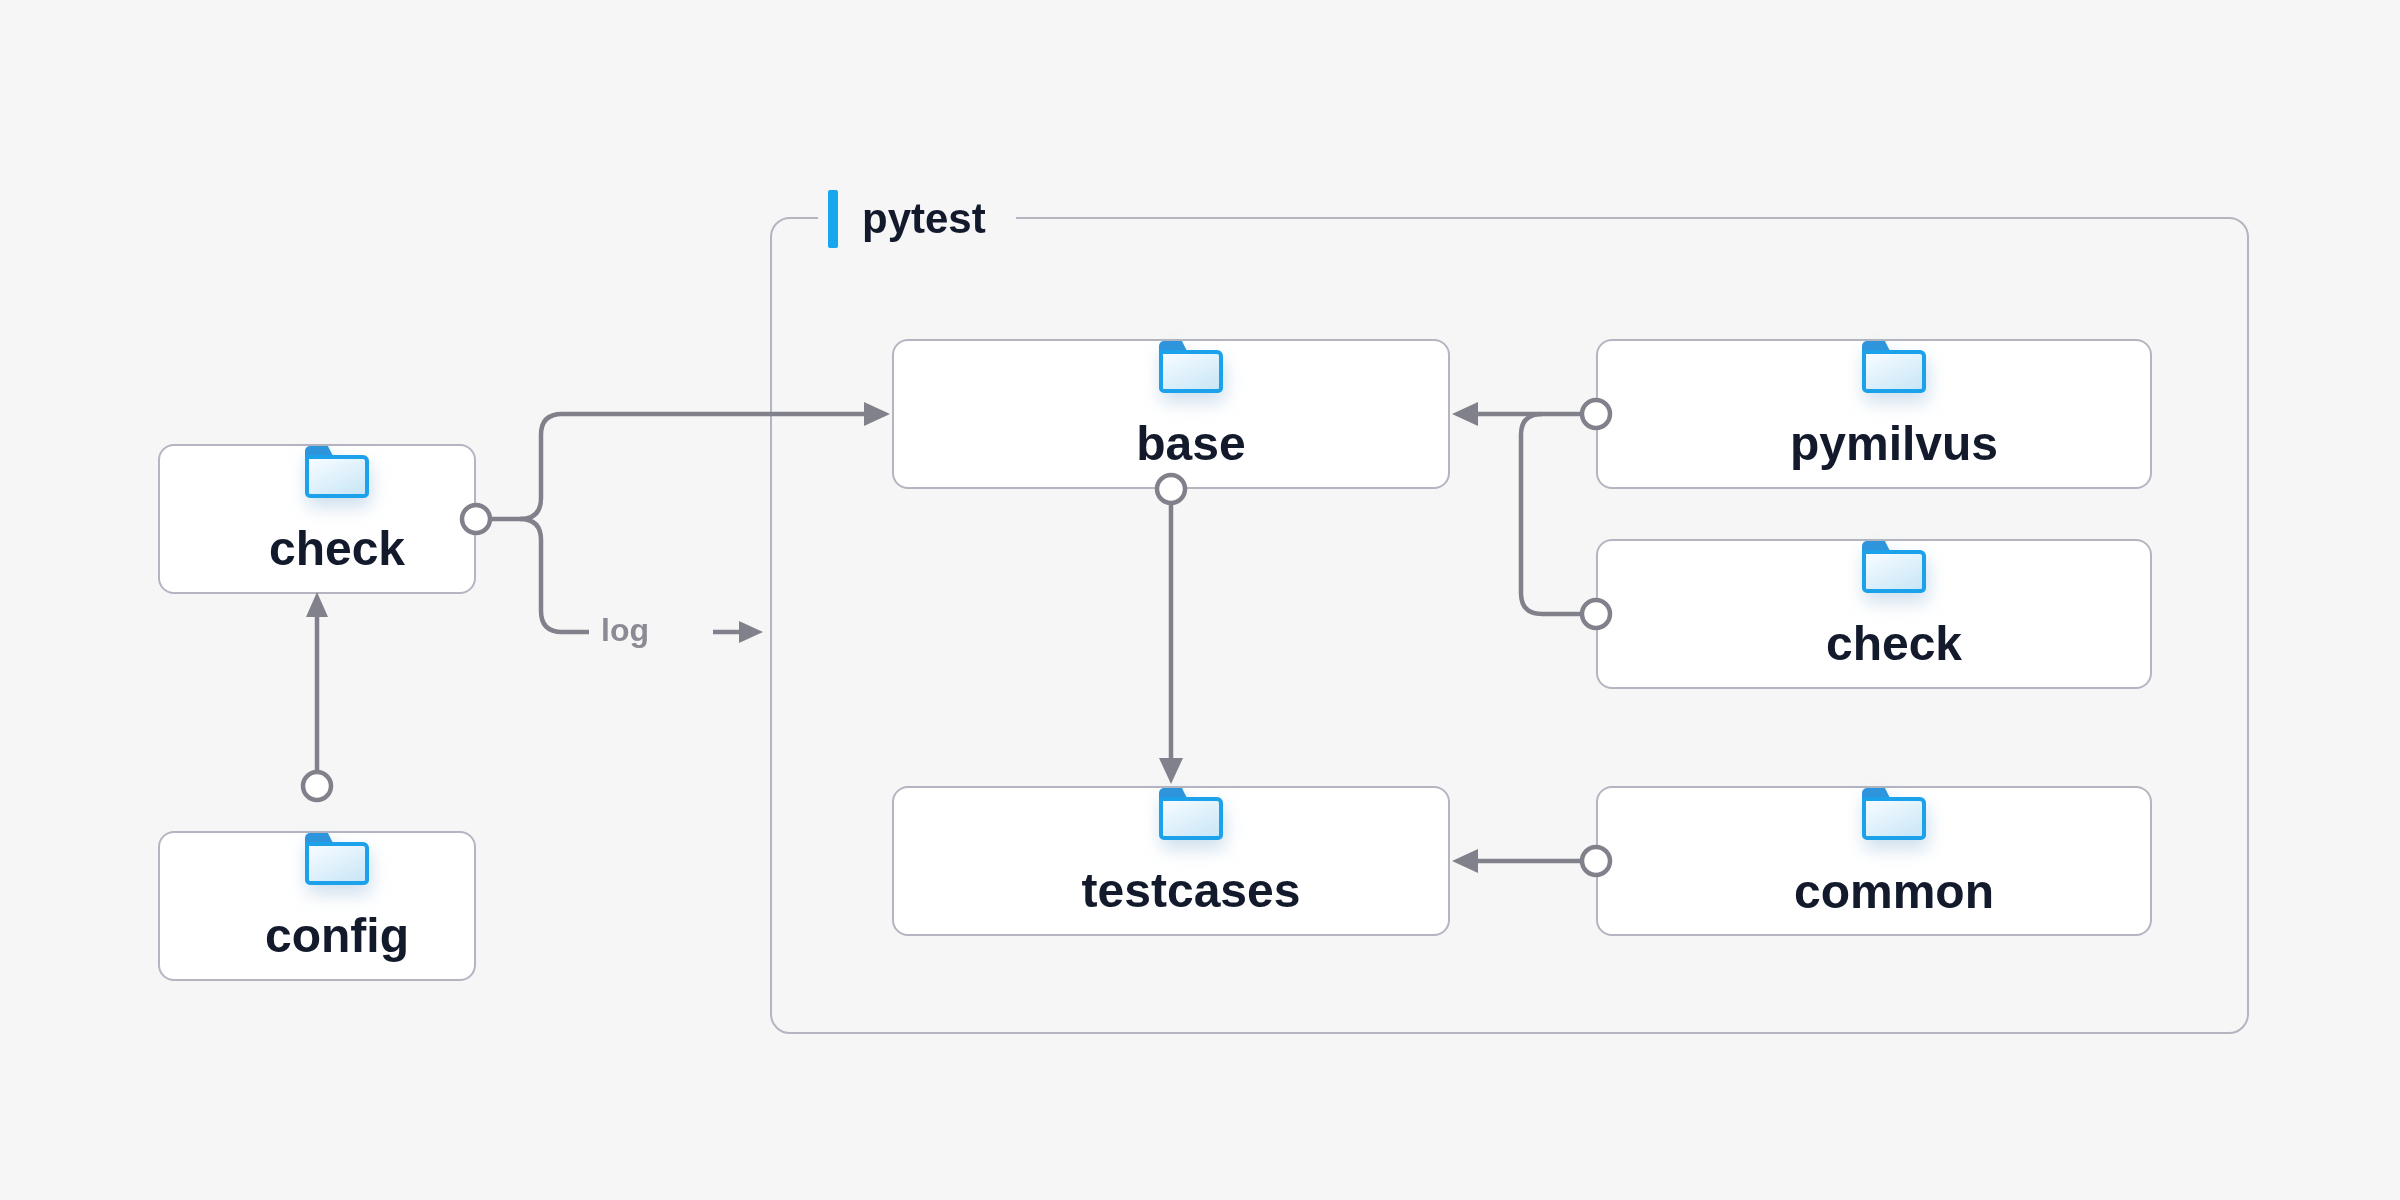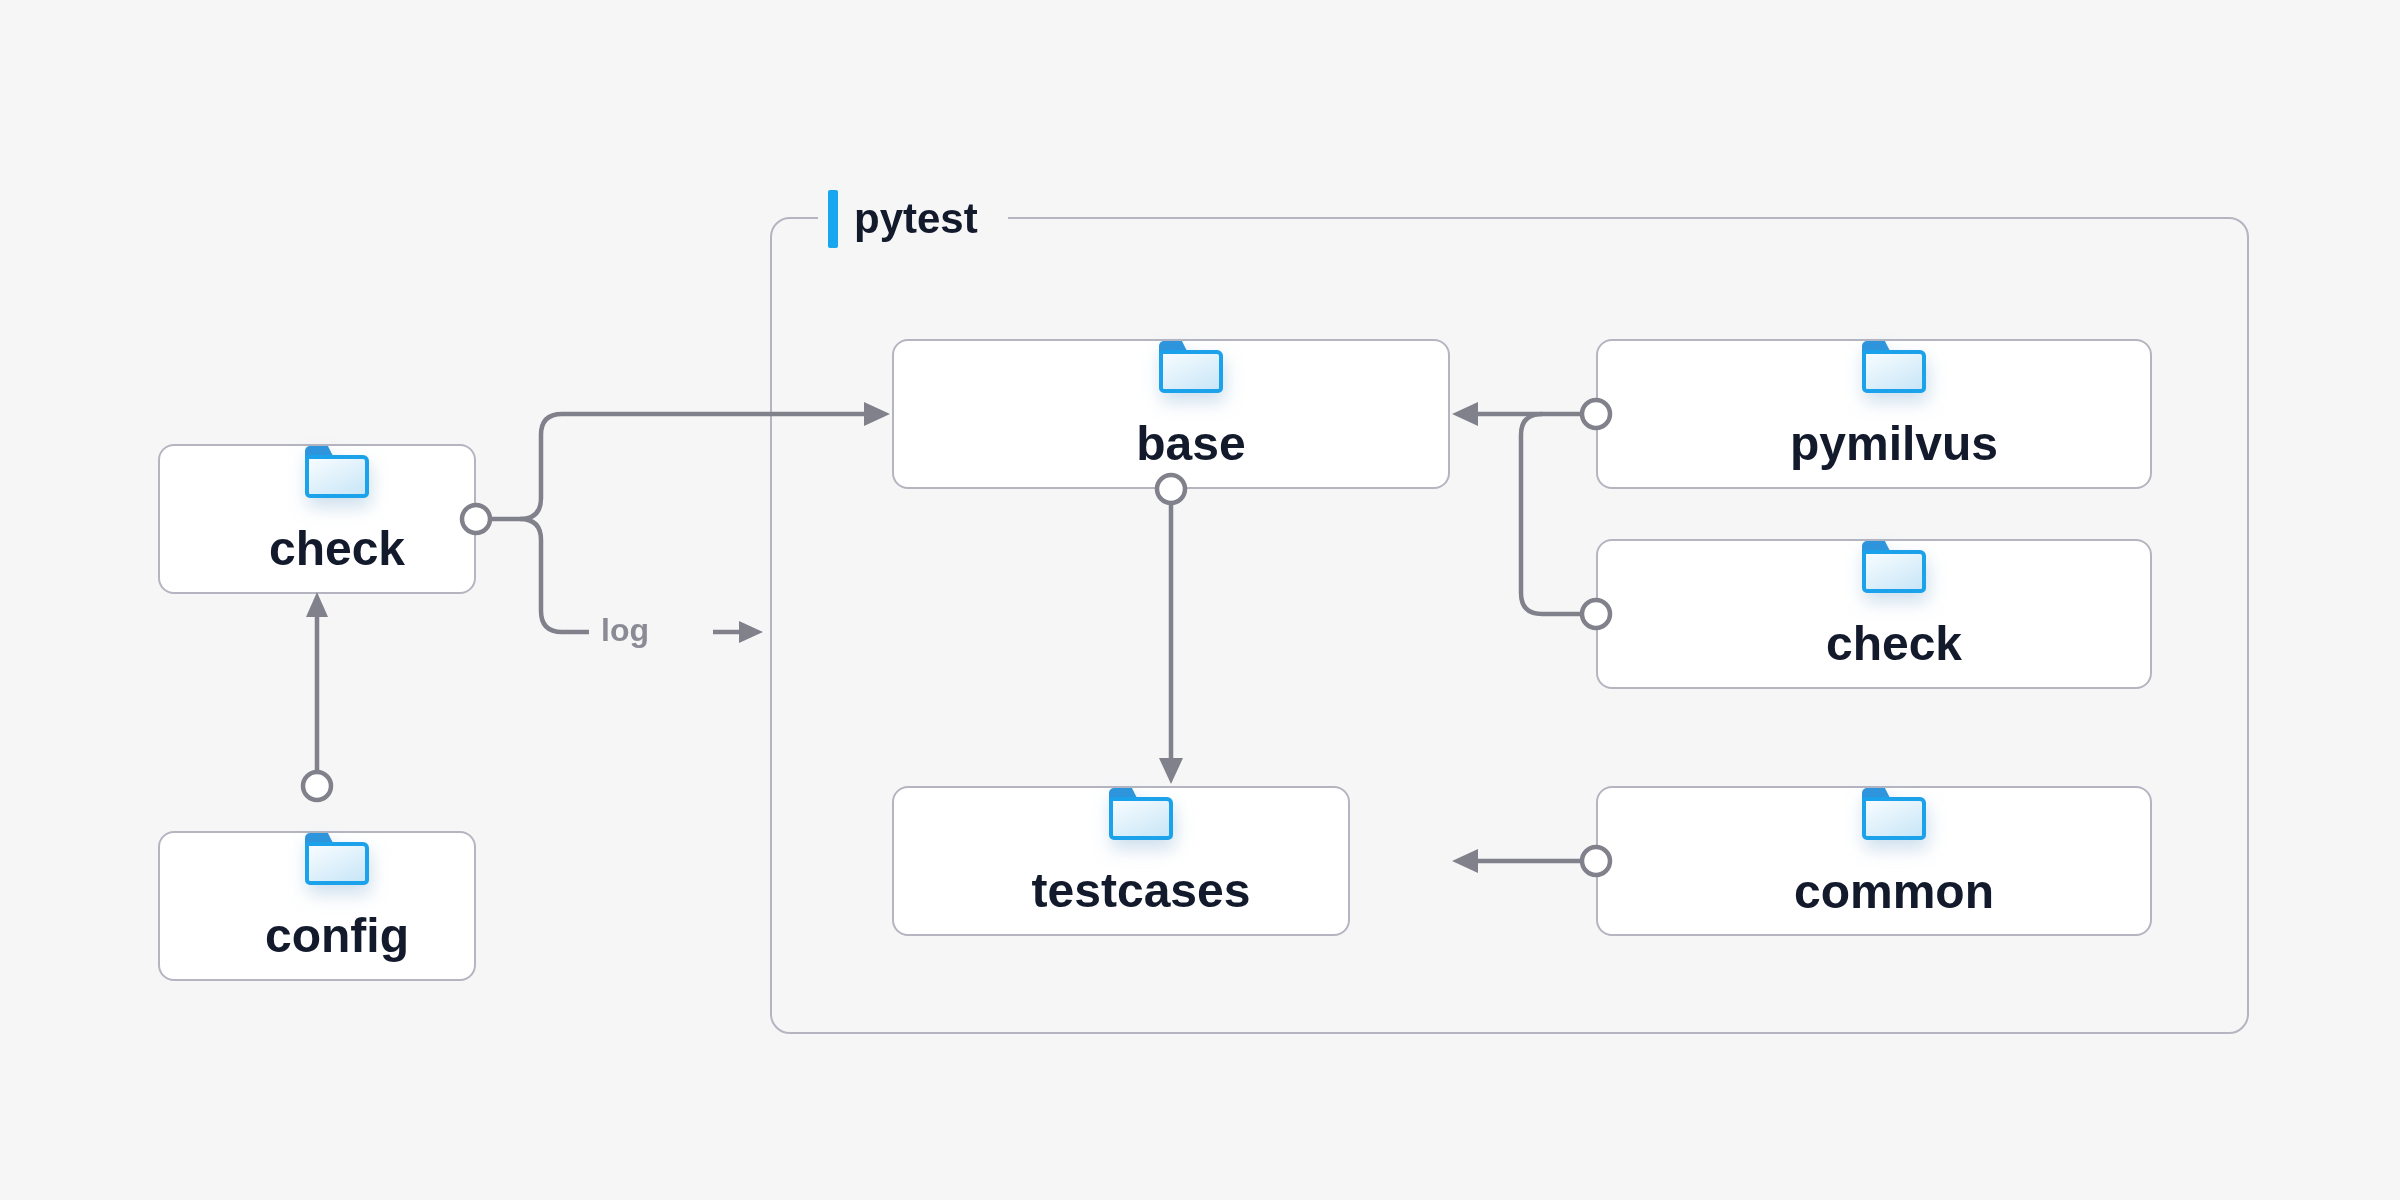--- a/index.html
+++ b/index.html
@@ -22,38 +22,38 @@
   
   .wires{position:absolute;left:0;top:0;width:2400px;height:1200px;z-index:3;pointer-events:none;}
   .wires path{stroke:var(--line);stroke-width:4.5;fill:none;}
   .wires circle{stroke:var(--line);stroke-width:4.5;fill:#ffffff;}
   .wires polygon{fill:var(--line);stroke:none;}
 
   
   .group{position:absolute;left:770px;top:217px;width:1475px;height:813px;
          border:2.5px solid var(--box-border);border-radius:20px;z-index:1;}
   .group-label{position:absolute;left:46px;top:-32px;height:64px;z-index:2;
-               display:flex;align-items:center;gap:16px;background:var(--bg);
+               display:flex;align-items:center;gap:24px;background:var(--bg);
                padding:0 30px 0 10px;justify-content:flex-end;}
   .group-label .bar{width:10px;height:58px;background:var(--accent);border-radius:2px;flex:none;}
   .group-label .title{font-size:42px;font-weight:bold;color:var(--text);line-height:1;}
 
   
   .node{position:absolute;display:flex;align-items:center;gap:27px;
         padding-left:40px;box-sizing:border-box;height:150px;
         background:var(--box-bg);border:2.5px solid var(--box-border);
         border-radius:16px;z-index:2;flex-direction:column;}
   .node .label{font-size:48px;font-weight:bold;color:var(--text);line-height:1;}
 
   .n-utils    {left:158px; top:444px; width:318px;}
   .n-config   {left:158px; top:831px; width:318px;}
   .n-base     {left:892px; top:339px; width:558px;}
   .n-pymilvus {left:1596px;top:339px; width:556px;}
   .n-check    {left:1596px;top:539px; width:556px;}
-  .n-testcases{left:892px; top:786px; width:458px;}
+  .n-testcases{left:892px; top:786px; width:558px;}
   .n-common   {left:1596px;top:786px; width:556px;gap:28px;}
 
   
   .folder{position:relative;width:64px;height:52px;flex:none;
           filter:drop-shadow(2px 9px 9px rgba(80,140,190,0.28));}
   .folder .tab{position:absolute;left:0;top:0;width:31px;height:16px;
                background:var(--folder-tab);border-radius:5px 7px 0 0;
                clip-path:polygon(0 0,74% 0,100% 100%,0 100%);}
   .folder .fbody{position:absolute;left:0;top:9px;width:56px;height:35px;
                background:linear-gradient(155deg,var(--folder-fill-a),var(--folder-fill-b));

